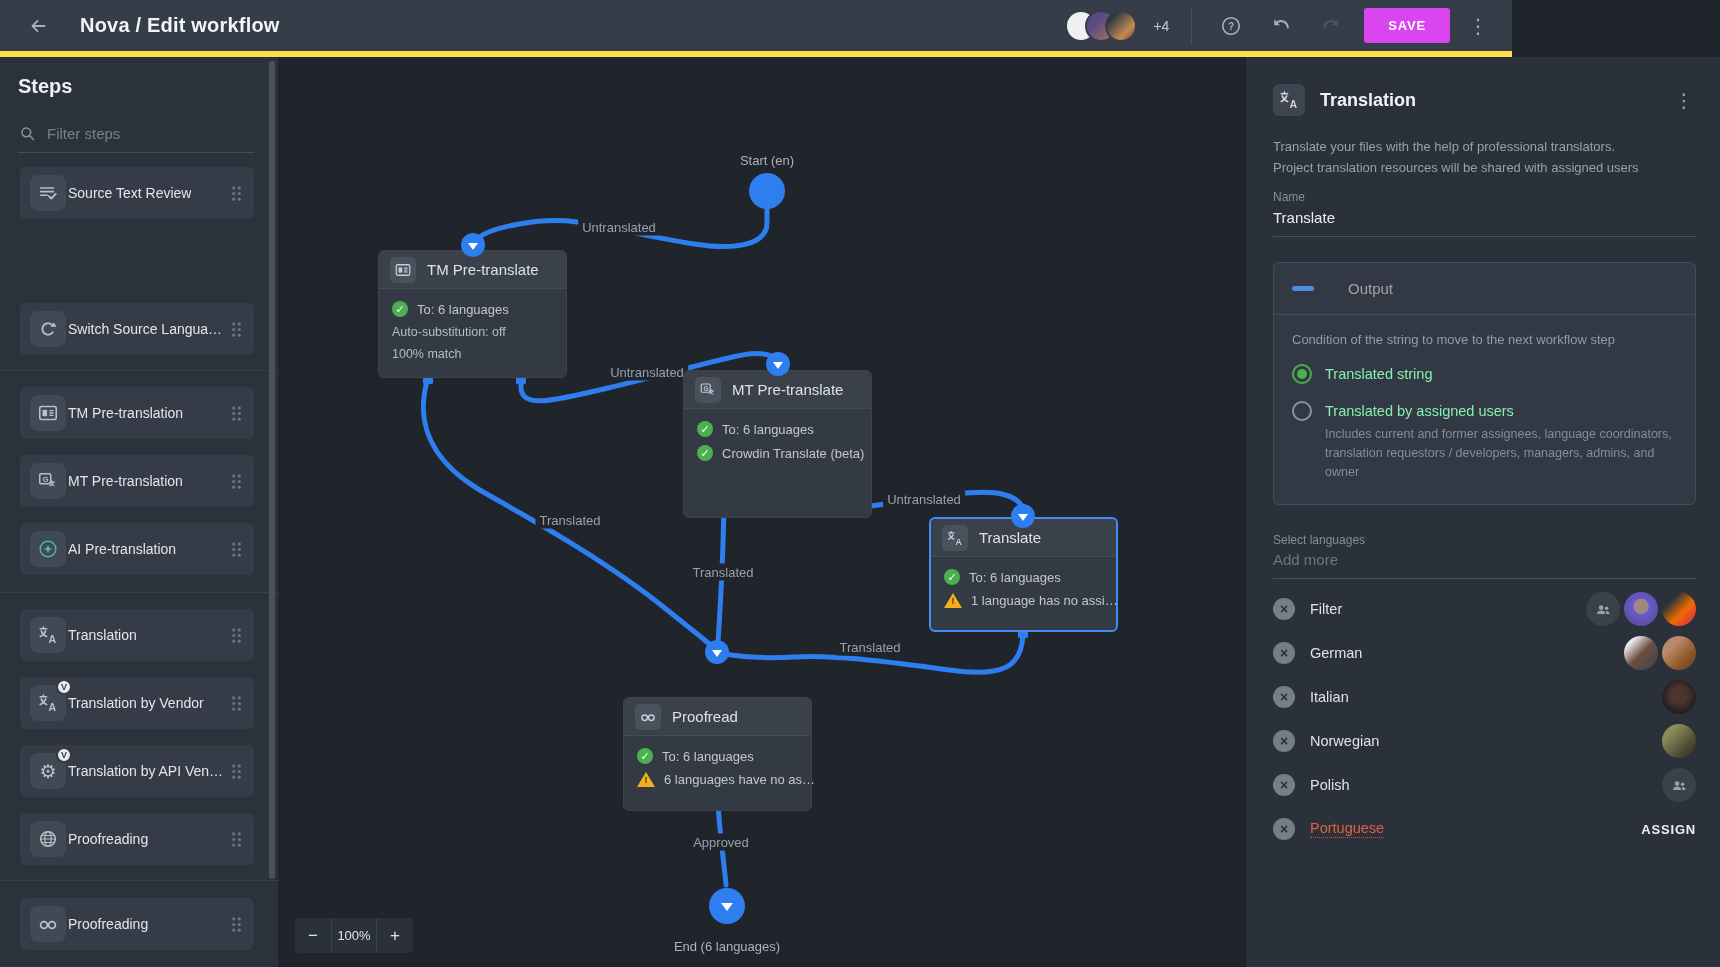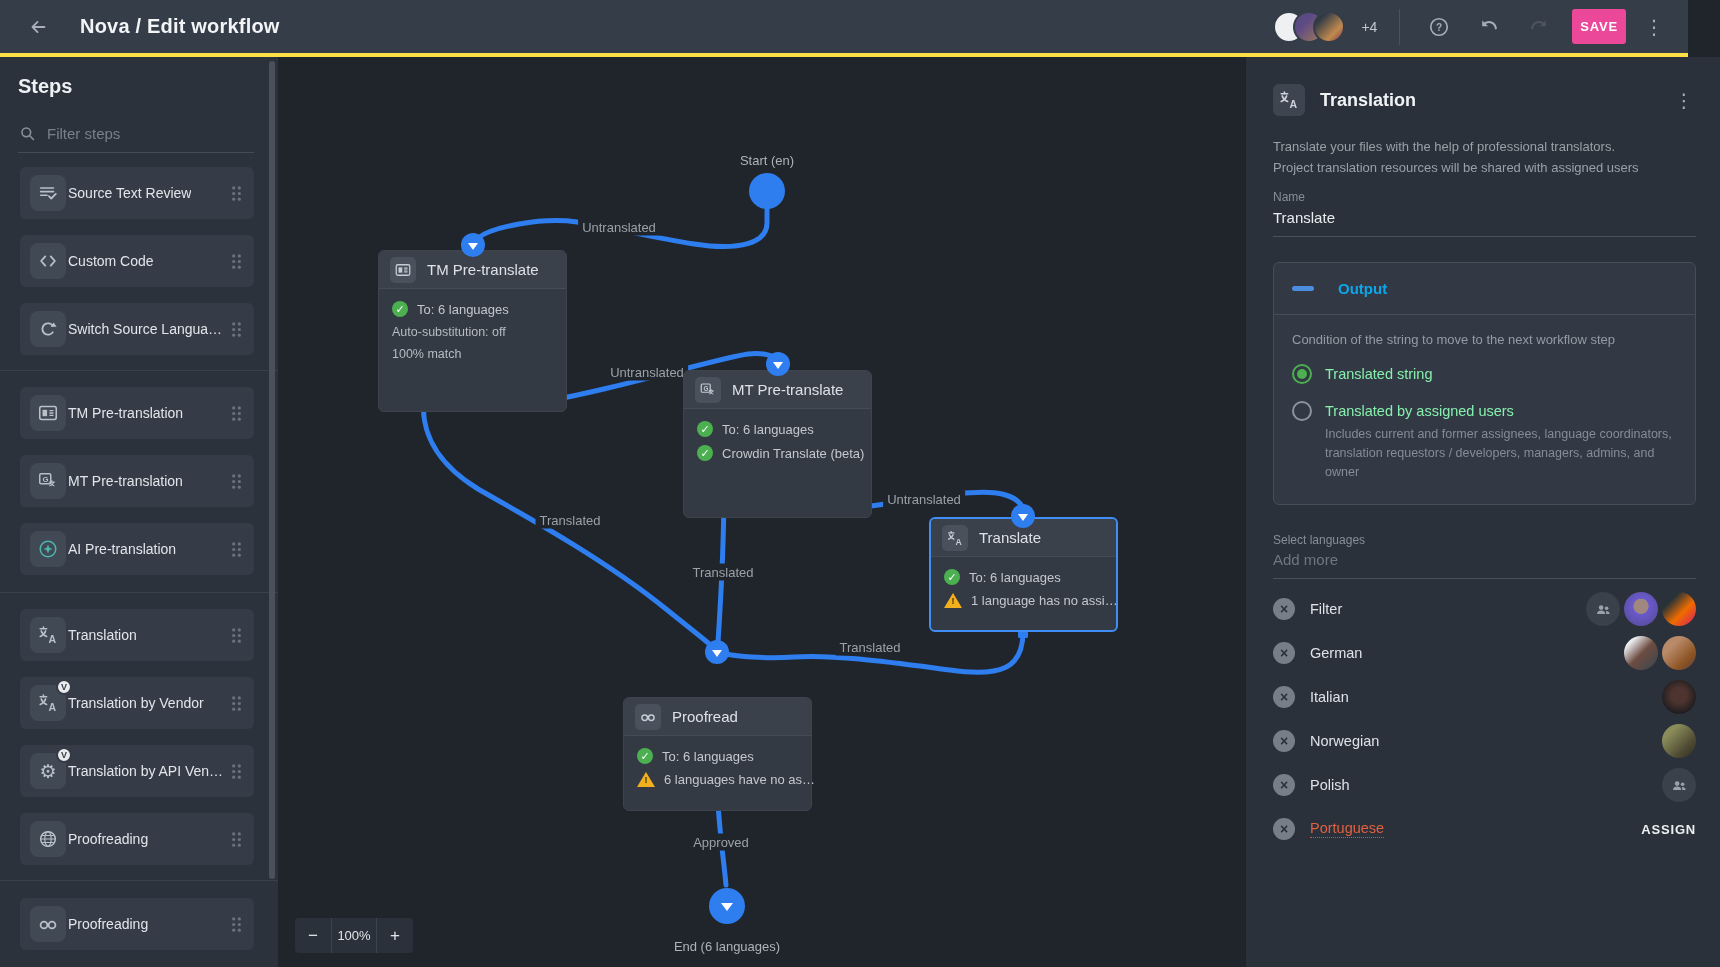--- a/index.html
+++ b/index.html
@@ -5,40 +5,40 @@
   * { margin:0; padding:0; box-sizing:border-box; }
   html,body { background:#14171c; }
   .app {
     position:relative; width:1720px; height:967px; overflow:hidden;
     background:#20252c; font-family:"Liberation Sans","DejaVu Sans",sans-serif;
     color:#dfe3e8; -webkit-font-smoothing:antialiased;
   }
   svg.defs { position:absolute; width:0; height:0; }
 
   
-  .topbar { position:absolute; left:0; top:0; width:1688px; height:57px;
+  .topbar { position:absolute; left:0; top:0; width:1512px; height:57px;
     background:#353d49; display:flex; align-items:center; padding:0 22px;
-    border-bottom:4px solid #fde047; z-index:10; }
+    border-bottom:6px solid #fde047; z-index:10; }
   .back-btn { width:32px; height:32px; display:flex; align-items:center; justify-content:center;
     color:#a9b0b9; cursor:pointer; }
   .app-title { margin-left:26px; font-size:20px; font-weight:bold; color:#f2f4f6; letter-spacing:.2px; }
   .topbar-right { margin-left:auto; display:flex; align-items:center; gap:16px; }
   .avatar-stack { display:flex; }
   .avatar-stack .t-av { width:32px; height:32px; border-radius:50%; border:2px solid #353d49; }
   .avatar-stack .t-av + .t-av { margin-left:-12px; }
   .t-av.a1 { background:#eef0f2; }
   .t-av.a2 { background:linear-gradient(135deg,#5c4a84 35%,#a3795a); }
   .t-av.a3 { background:linear-gradient(135deg,#2f3a45 20%,#c28a4e 70%,#80394b); }
   .overflow-count { font-size:14px; color:#c3c9d0; }
   .v-divider { width:1px; height:36px; background:#4a525e; margin:0 6px; }
   .icon-btn { width:34px; height:34px; display:flex; align-items:center; justify-content:center;
     color:#a7aeb7; cursor:pointer; }
   .icon-btn.disabled { color:#667; opacity:.55; }
-  .save-btn { background:#ec4899; color:#fff; font-size:13px; font-weight:bold;
-    letter-spacing:.8px; border:none; border-radius:3px; padding:10px 8px; cursor:pointer; }
+  .save-btn { background:#d946ef; color:#fff; font-size:13px; font-weight:bold;
+    letter-spacing:.8px; border:none; border-radius:3px; padding:10px 24px; cursor:pointer; }
   .kebab { font-size:20px; color:#a7aeb7; width:24px; text-align:center; cursor:pointer; }
 
   
   .sidebar { position:absolute; left:0; top:57px; width:278px; height:910px;
     background:#2b323c; z-index:5; }
   .sidebar-title { position:absolute; left:18px; top:18px; font-size:20px; font-weight:bold; color:#eef1f4; }
   .filter-wrap { position:absolute; left:18px; top:58px; width:236px; height:38px;
     border-bottom:1px solid #454c57; display:flex; align-items:center; gap:10px; color:#8a919b; }
   .filter-wrap input { flex:1; background:transparent; border:none; outline:none;
     font-size:15px; color:#dfe3e8; font-family:inherit; }
@@ -107,21 +107,21 @@
   .p-title { margin-left:15px; font-size:18px; font-weight:bold; color:#f0f2f5; }
   .p-kebab { margin-left:auto; font-size:19px; color:#a7aeb7; cursor:pointer; width:24px; text-align:center; }
   .p-desc { margin-top:20px; font-size:13px; line-height:21px; color:#99a0a7; }
   .p-name { margin-top:12px; }
   .small-label { font-size:12px; color:#878e97; }
   .name-input { display:block; width:100%; margin-top:5px; padding-bottom:10px; background:transparent;
     border:none; border-bottom:1px solid #4a515b; outline:none; font-size:15px; color:#e9ecef; font-family:inherit; }
   .out-card { margin-top:25px; border:1px solid #454d58; border-radius:6px; background:#323945; }
   .out-head { height:52px; display:flex; align-items:center; padding:0 18px; border-bottom:1px solid #454d58; }
   .out-dash { width:22px; height:5px; border-radius:3px; background:#4d8de0; }
-  .out-title { margin-left:24px; font-size:15px; color:#0ea5e9;font-weight:bold; }
+  .out-title { margin-left:34px; font-size:15px; color:#a3a3a3; }
   .out-body { padding:17px 18px 22px; }
   .cond-text { font-size:13px; color:#949ba4; }
   .radio-row { display:flex; align-items:center; gap:13px; margin-top:17px; cursor:pointer; }
   .radio { width:20px; height:20px; border-radius:50%; flex:0 0 auto; }
   .radio.on { border:2px solid #4caf50; display:flex; align-items:center; justify-content:center; }
   .radio.on::after { content:""; width:10px; height:10px; border-radius:50%; background:#4caf50; }
   .radio.off { border:2px solid #8d939b; }
   .radio-label { font-size:14.5px; color:#86efac; }
   .radio-desc { margin:4px 0 0 33px; font-size:12.5px; line-height:19px; color:#858c95; }
   .sel-lang { margin-top:28px; }
@@ -288,33 +288,20 @@
             <use href="#sym-lines-check"></use>
           </svg>
         </span>
       <span class="step-label">Source Text Review</span>
       <span class="drag-handle">
           <svg width="15" height="19">
             <use href="#sym-drag"></use>
           </svg>
         </span>
     </div>
-    <div class="step-card" style="top:178px">
-      <span class="step-tile">
-          <svg width="22" height="22">
-            <use href="#sym-code"></use>
-          </svg>
-        </span>
-      <span class="step-label">Custom Code</span>
-      <span class="drag-handle">
-          <svg width="15" height="19">
-            <use href="#sym-drag"></use>
-          </svg>
-        </span>
-    </div>
     <div class="step-card" style="top:246px">
       <span class="step-tile">
           <svg width="22" height="22">
             <use href="#sym-sync"></use>
           </svg>
         </span>
       <span class="step-label">Switch Source Langua…</span>
       <span class="drag-handle">
           <svg width="15" height="19">
             <use href="#sym-drag"></use>
@@ -462,21 +449,21 @@
     <div class="canvas-label" style="left:449px; top:882px">End (6 languages)</div>
 
     <span class="edge-label" style="left:341px; top:170px">Untranslated</span>
     <span class="edge-label" style="left:369px; top:315px">Untranslated</span>
     <span class="edge-label" style="left:646px; top:442px">Untranslated</span>
     <span class="edge-label" style="left:292px; top:463px">Translated</span>
     <span class="edge-label" style="left:445px; top:515px">Translated</span>
     <span class="edge-label" style="left:592px; top:590px">Translated</span>
     <span class="edge-label" style="left:443px; top:785px">Approved</span>
 
-    <div class="wf-node" style="left:100px; top:193px; width:189px; height:162px">
+    <div class="wf-node" style="left:100px; top:193px; width:189px; height:128px">
       <div class="node-header">
         <span class="node-tile">
             <svg width="18" height="18">
               <use href="#sym-card"></use>
             </svg>
           </span>
         <span class="node-title">TM Pre-translate</span>
       </div>
       <div class="node-body">
         <div class="node-row">

